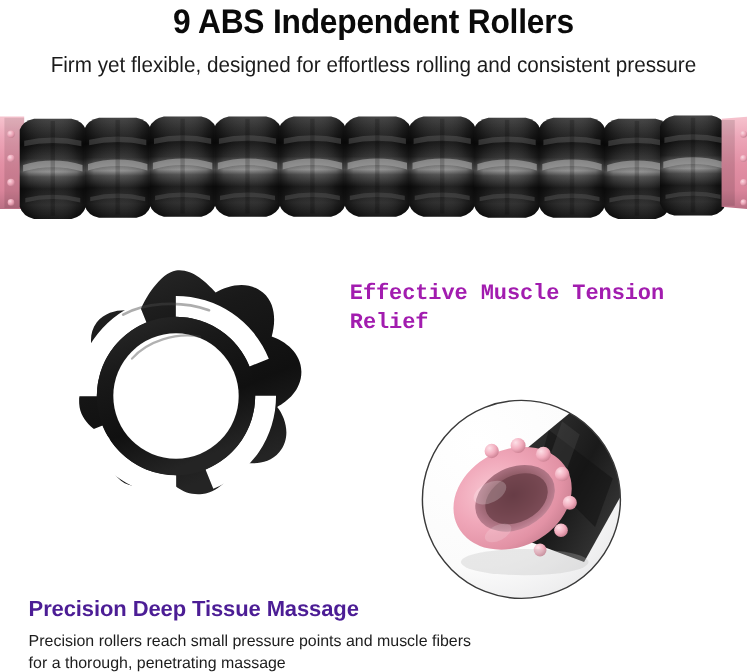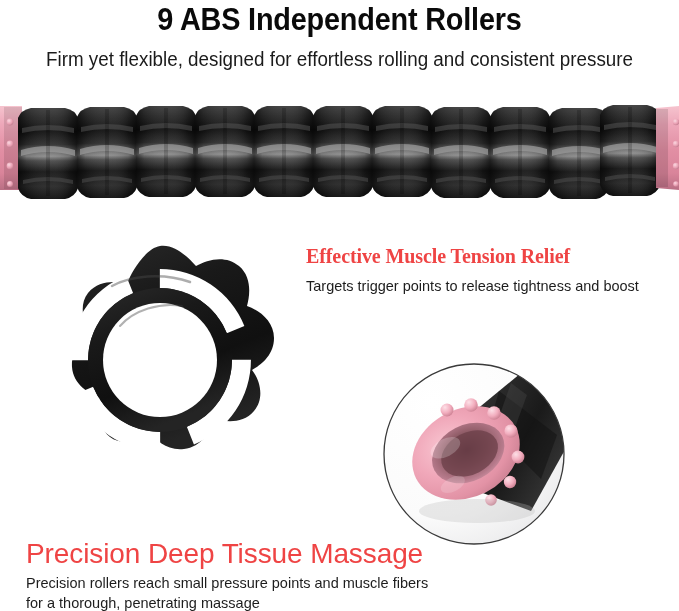--- a/index.html
+++ b/index.html
@@ -69,27 +69,27 @@
   .gear-svg { display: block; }
 
   
   .feature-tension {
     position: absolute;
     left: 306px;
     top: 243px;
     width: 374px;
   }
   .feature-tension .feature-heading {
-    font-family: Liberation Serif, serif;
+    font-family: Liberation Mono, monospace;
     font-weight: bold;
     font-size: 20px;
     line-height: 26px;
-    color: #ef4444;
+    color: #a21caf;
     letter-spacing: -0.1px;
-    margin: 0;
+    margin: 12px;
   }
   .feature-tension .feature-body {
     margin: 7px 0 0 0;
     font-family: "Liberation Sans", sans-serif;
     font-weight: normal;
     font-size: 14.5px;
     line-height: 20px;
     color: #1d1d1d;
   }
   .feature-tension .feature-body div { white-space: nowrap; }
@@ -106,24 +106,24 @@
 
   
   .feature-precision {
     position: absolute;
     left: 26px;
     top: 541px;
     width: 500px;
   }
   .feature-precision .feature-heading {
     font-family: "Liberation Sans", sans-serif;
-    font-weight: normal;
-    font-size: 28px;
+    font-weight: bold;
+    font-size: 20px;
     line-height: 26px;
-    color: #ef4444;
+    color: #4c1d95;
     letter-spacing: -0.1px;
     margin: 0;
   }
   .feature-precision .feature-body {
     margin: 6px 0 0 0;
     font-family: "Liberation Sans", sans-serif;
     font-weight: normal;
     font-size: 14.5px;
     line-height: 20px;
     color: #1d1d1d;
@@ -315,21 +315,20 @@
     <circle cx="148" cy="120" r="57" fill="#ffffff"></circle>
 
     <path d="M100,46 C118,36 150,32 178,42" fill="none" stroke="#4a4a4a" stroke-width="2.5" stroke-linecap="round" opacity="0.45"></path>
     <path d="M108,86 C122,70 148,62 170,66" fill="none" stroke="#3d3d3d" stroke-width="2" stroke-linecap="round" opacity="0.4"></path>
   </svg>
 </div>
 
 <div class="feature-tension">
   <div class="feature-heading">Effective Muscle Tension Relief</div>
   <div class="feature-body">
-    <div>Targets trigger points to release tightness and boost</div>
   </div>
 </div>
 
 <div class="inset-stage">
   <svg class="inset-svg" width="186" height="186" viewBox="0 0 186 186">
     <defs>
       <clipPath id="circClip">
         <circle cx="93" cy="93" r="90"></circle>
       </clipPath>
       <linearGradient id="shaftGrad" x1="0" y1="0" x2="1" y2="0.6">

